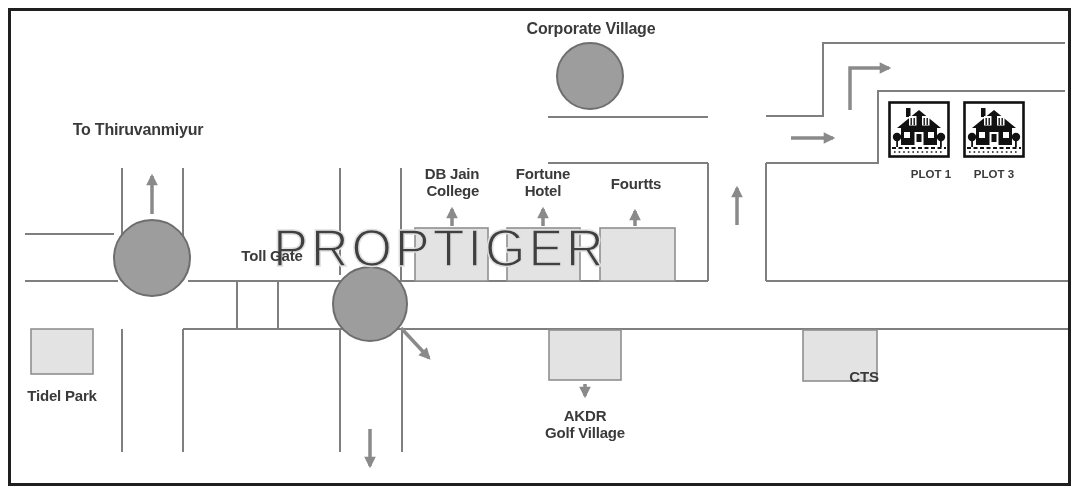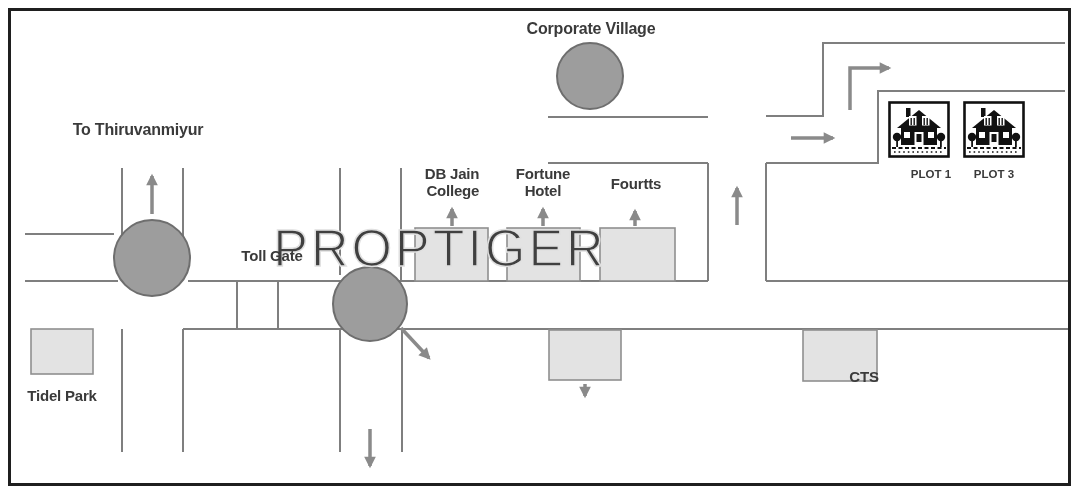--- a/index.html
+++ b/index.html
@@ -130,16 +130,18 @@
 
   <div class="lbl big" style="left:591px;top:20px;">Corporate Village</div>
   <div class="lbl big" style="left:138px;top:121px;">To Thiruvanmiyur</div>
   <div class="lbl" style="left:272px;top:247px;">Toll Gate</div>
   <div class="lbl" style="left:452px;top:165px;text-align:right;">DB Jain
 College</div>
   <div class="lbl" style="left:543px;top:165px;">Fortune
 Hotel</div>
   <div class="lbl" style="left:636px;top:175px;">Fourtts</div>
   <div class="lbl" style="left:62px;top:387px;text-align:center;">Tidel Park</div>
+  <div class="lbl" style="left:585px;top:407px;">AKDR
+Golf Village</div>
   <div class="lbl" style="left:840px;top:368px;margin-left:24px;">CTS</div>
   <div class="lbl small" style="left:919px;top:168px;padding-left:24px;">PLOT 1</div>
   <div class="lbl small" style="left:994px;top:168px;">PLOT 3</div>
 </div>
 
 </body></html>

